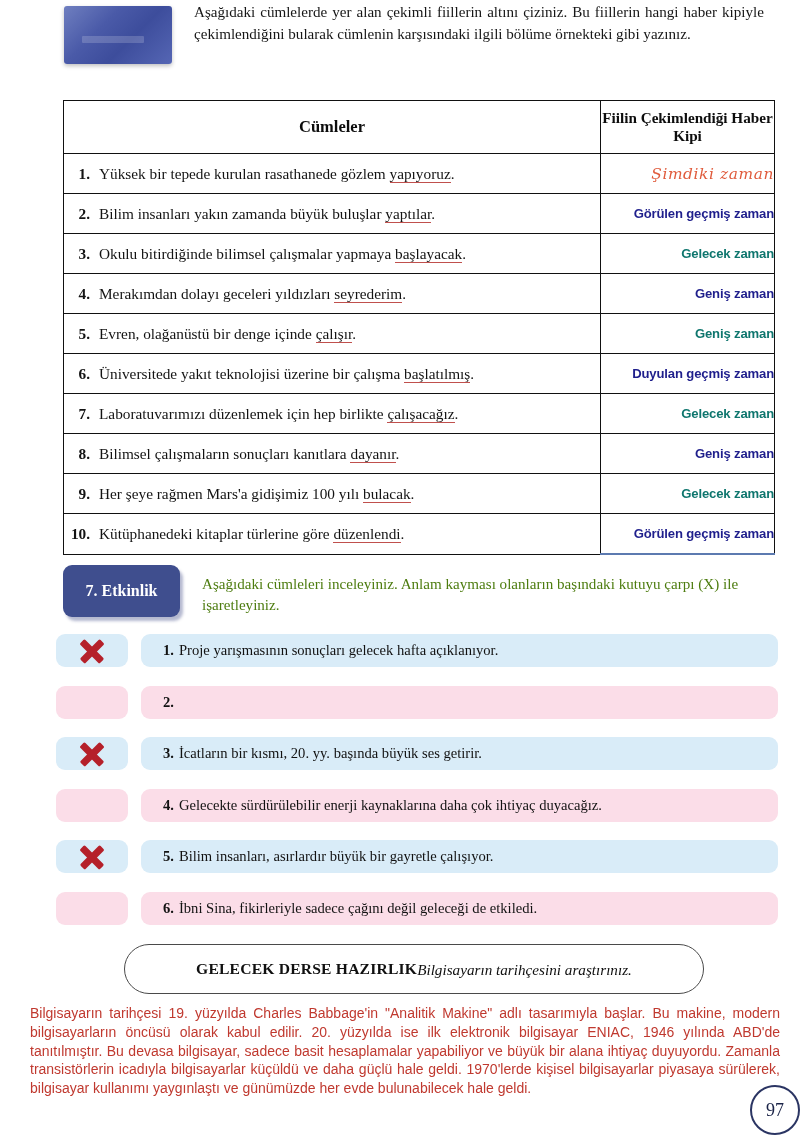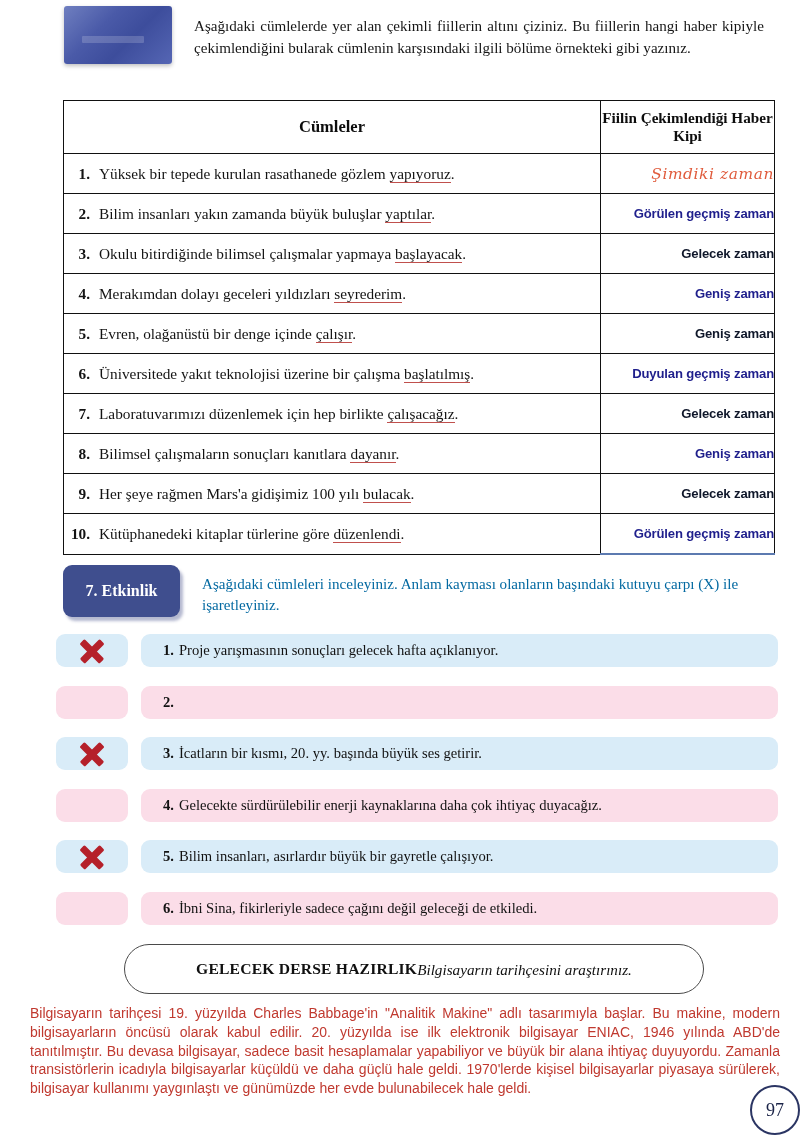--- a/index.html
+++ b/index.html
@@ -39,21 +39,21 @@
   .book-thumb::after {
     content: "";
     position: absolute;
     left: 18px; top: 30px;
     width: 62px; height: 7px;
     background: rgba(255,255,255,0.18);
     border-radius: 1px;
   }
   .top-text {
     margin-left: 22px;
-    margin-top: 16px;
+    margin-top: 2px;
     width: 570px;
     font-size: 15.1px;
     line-height: 1.43;
     text-align: justify;
     color: #161616;
   }
 
   
   .verb-table-wrap {
     position: absolute;
@@ -119,21 +119,21 @@
 
   td.ans-cell {
     height: 39px;
     text-align: right;
     font-family: "Liberation Sans", sans-serif;
     font-size: 13.1px;
     font-weight: bold;
     letter-spacing: -0.15px;
   }
   .ans-blue { color: #1f1f8c; }
-  .ans-red  { color: #0f172a; }
+  .ans-red  { color: #0f766e; }
   .ans-example {
     color: #e05b3c;
     font-family: "DejaVu Serif", serif;
     font-style: italic;
     font-weight: normal;
     font-size: 15.4px;
     letter-spacing: 0.6px;
   }
 
   
@@ -159,21 +159,21 @@
     align-items: center;
     justify-content: center;
     flex: 0 0 auto;
   }
   .etkinlik-text {
     margin-left: 22px;
     margin-top: 10px;
     width: 565px;
     font-size: 15.1px;
     line-height: 1.42;
-    color: #0369a1;
+    color: #4d7c0f;
   }
 
   
   .check-list {
     position: absolute;
     left: 56px;
     top: 634px;
     width: 722px;
   }
   .check-item {

